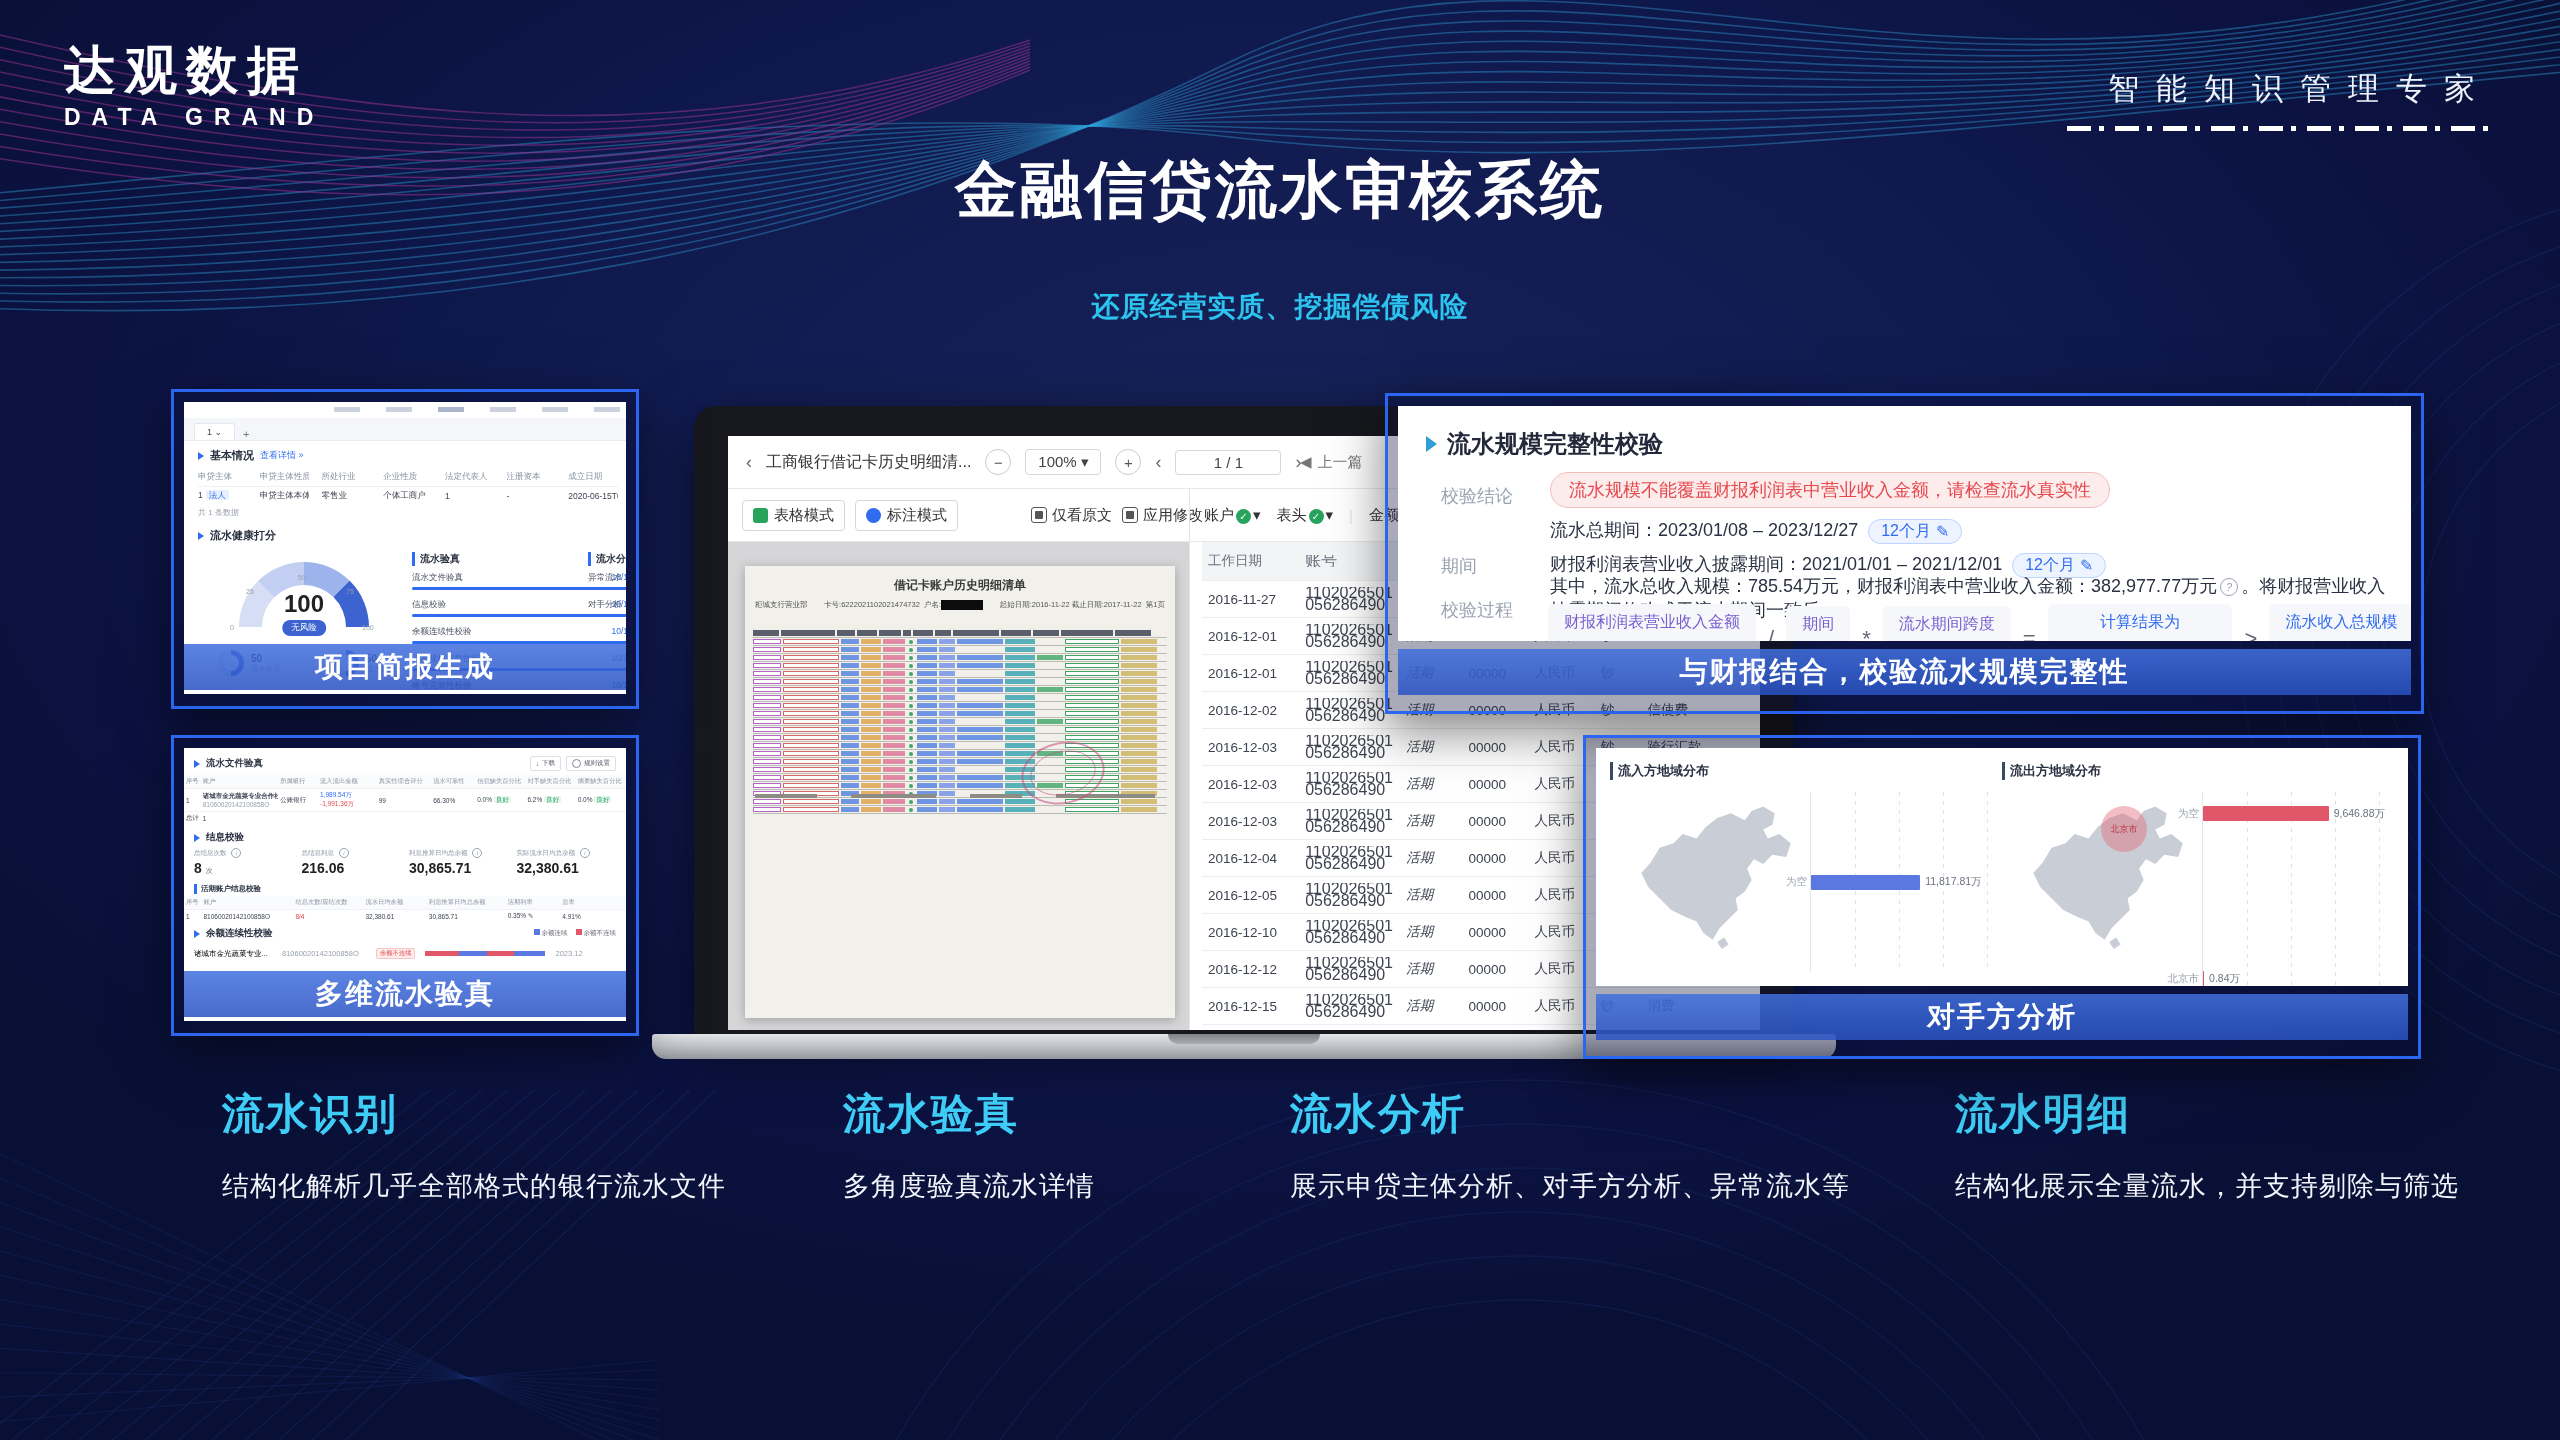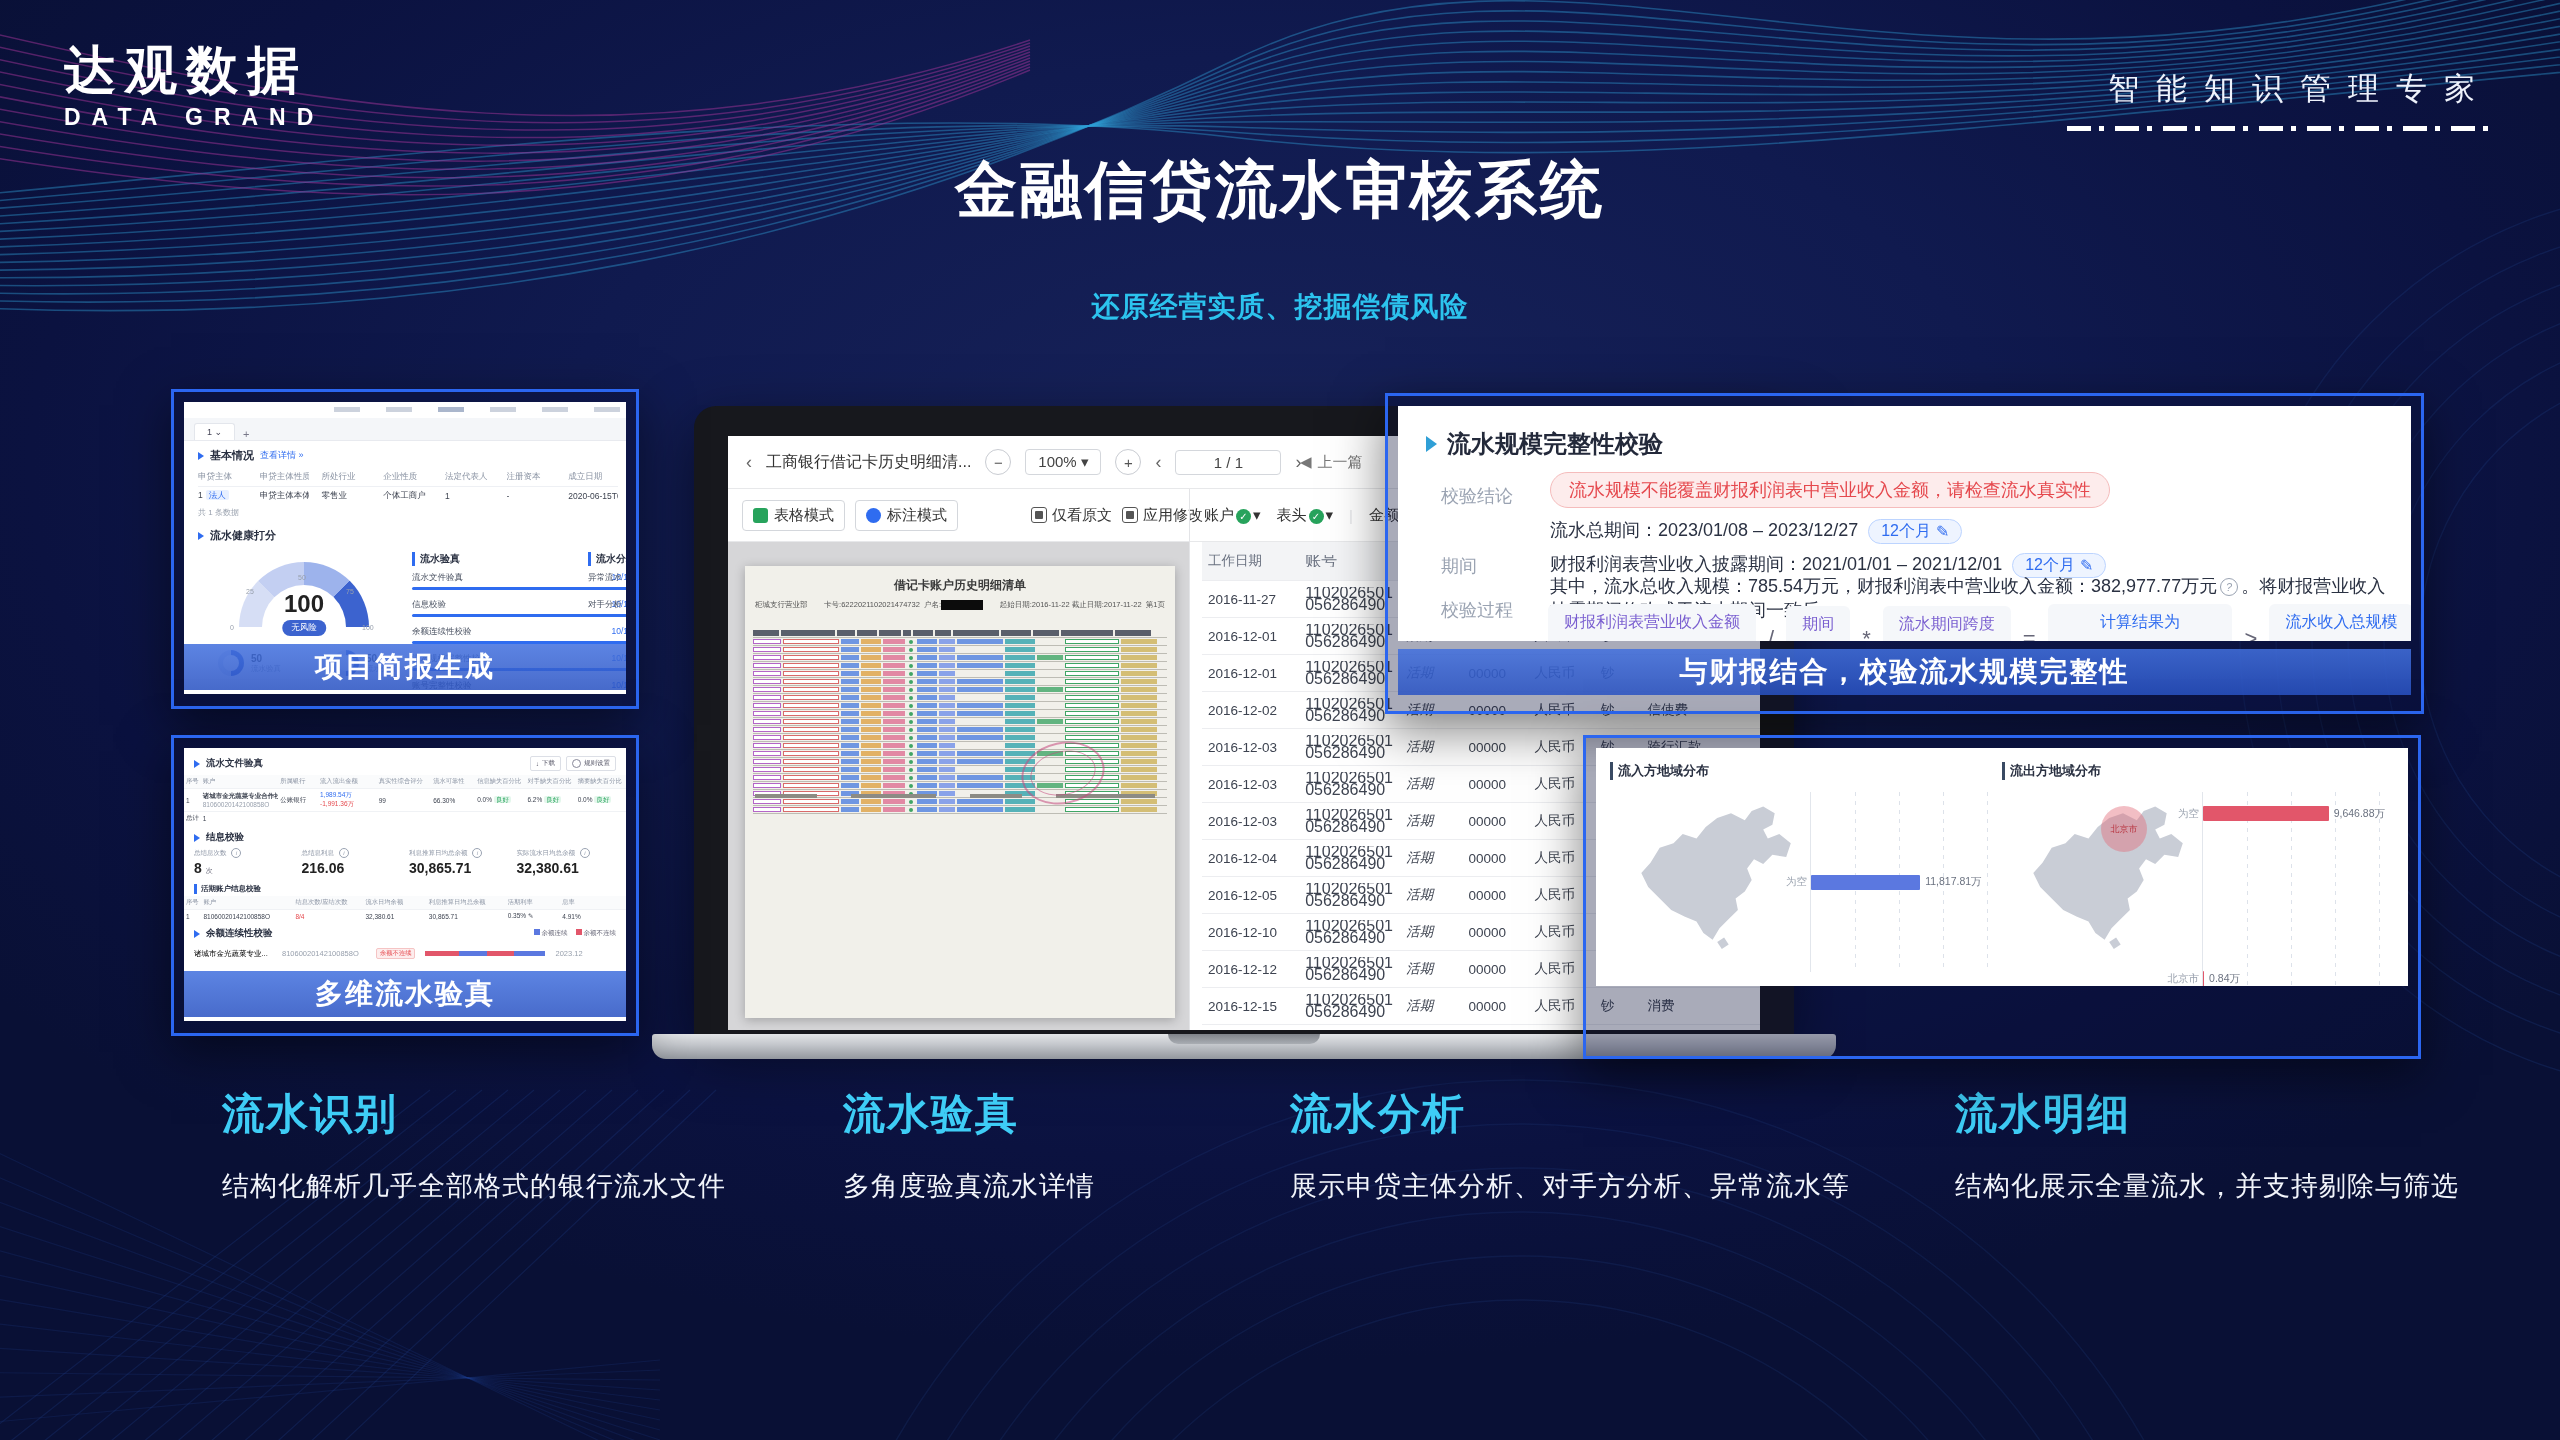--- a/index.html
+++ b/index.html
@@ -1235,20 +1235,21 @@
                 <span class="cbar-label">北京市</span>
                 <span class="cbar-track">
                   <span class="cbar red" style="width: 0.6%;"></span>
                   <span class="cbar-val">0.84万</span>
                 </span>
               </div>
             </div>
         </div>
       </div>
     </div>
+    <div class="cap">对手方分析</div>
   </div>
 
   <div class="features">
 
   <div class="feature">
         <div class="f-title">流水识别</div>
         <div class="f-desc">结构化解析几乎全部格式的银行流水文件</div>
       </div>
       <div class="feature">
         <div class="f-title">流水验真</div>

